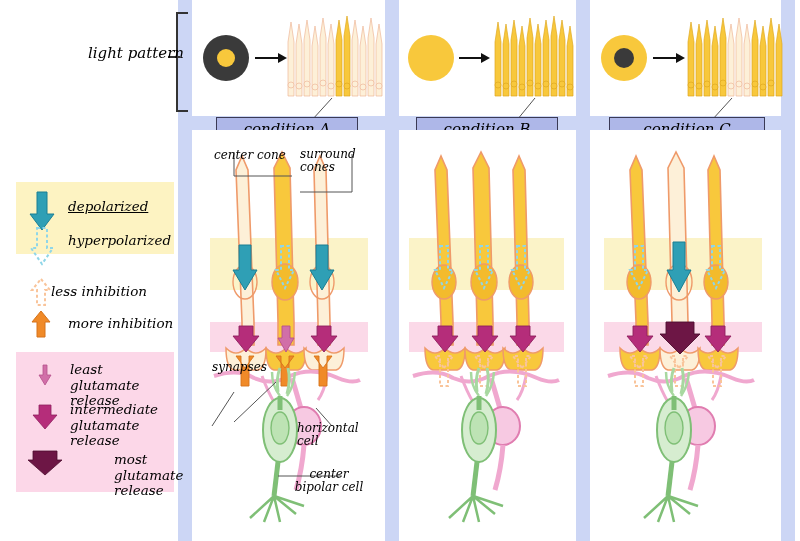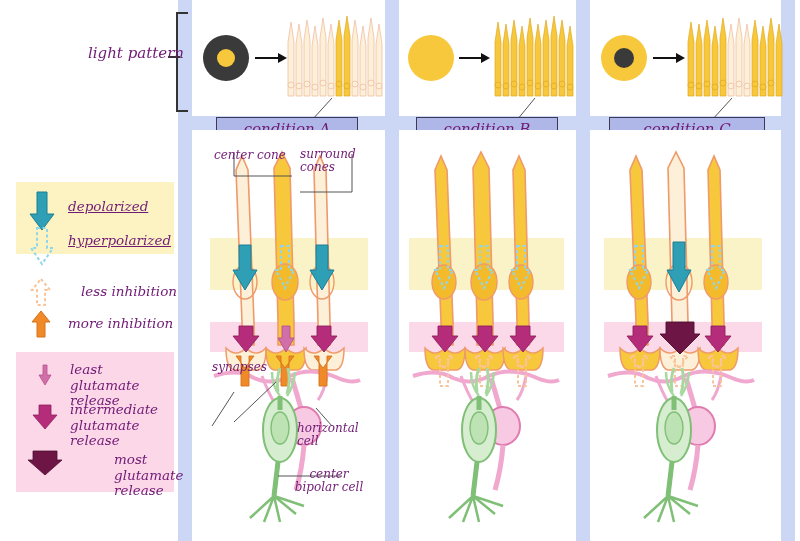--- a/index.html
+++ b/index.html
@@ -1,19 +1,19 @@
 <!DOCTYPE html>
 <html><head>
 <meta charset="utf-8">
 <style>
   html,body{margin:0;padding:0;background:#ffffff;}
   body{width:800px;height:541px;position:relative;overflow:hidden;
        font-family:"DejaVu Sans",sans-serif;}
 
-  .hand{font-family:"DejaVu Serif",serif;font-style:italic;color:#701a75;}
+  .hand{font-family:"DejaVu Serif",serif;font-style:italic;color:#000000;}
 
   
   .sep{position:absolute;background:#ccd6f5;}
   #sep-v0{left:178px;top:0;width:14px;height:541px;}
   #sep-v1{left:385px;top:0;width:14px;height:541px;}
   #sep-v2{left:576px;top:0;width:14px;height:541px;}
   #sep-v3{left:781px;top:0;width:14px;height:541px;}
   #sep-h{left:178px;top:116px;width:617px;height:14px;}
 
   
@@ -72,28 +72,28 @@
     <path d="M9,2 L19,2 L19,24 L26,24 L14,40 L2,24 L9,24 Z" fill="#2f9fb5" stroke="#1b7f93" stroke-width="1"></path>
   </svg>
 </div>
 <div class="hand leg-txt abs" style="left:68px;top:199px;text-decoration:underline;">depolarized</div>
 
 <div class="abs" style="left:28px;top:226px;">
   <svg width="28" height="40" viewBox="0 0 28 40">
     <path d="M9,2 L19,2 L19,22 L25,22 L14,38 L3,22 L9,22 Z" fill="none" stroke="#8fd6e8" stroke-width="2" stroke-dasharray="3,2.5"></path>
   </svg>
 </div>
-<div class="hand leg-txt abs" style="left:68px;top:233px;text-decoration:underline;">hyperpolarized</div>
+<div class="hand leg-txt abs" style="left:68px;top:233px;">hyperpolarized</div>
 
 <div class="abs" style="left:30px;top:278px;">
   <svg width="22" height="28" viewBox="0 0 22 28">
     <path d="M11,1 L20,12 L15,12 L15,27 L7,27 L7,12 L2,12 Z" fill="none" stroke="#f9c49a" stroke-width="2" stroke-dasharray="3,2.5"></path>
   </svg>
 </div>
-<div class="hand leg-txt abs" style="left:51px;top:284px;margin-left:30px;">less inhibition</div>
+<div class="hand leg-txt abs" style="left:51px;top:284px;">less inhibition</div>
 
 <div class="abs" style="left:30px;top:310px;">
   <svg width="22" height="28" viewBox="0 0 22 28">
     <path d="M11,1 L20,12 L15,12 L15,27 L7,27 L7,12 L2,12 Z" fill="#f08a28" stroke="#d6731a" stroke-width="1"></path>
   </svg>
 </div>
 <div class="hand leg-txt abs" style="left:68px;top:316px;">more inhibition</div>
 
 <div class="legend-box" id="legend-glut"></div>
 

